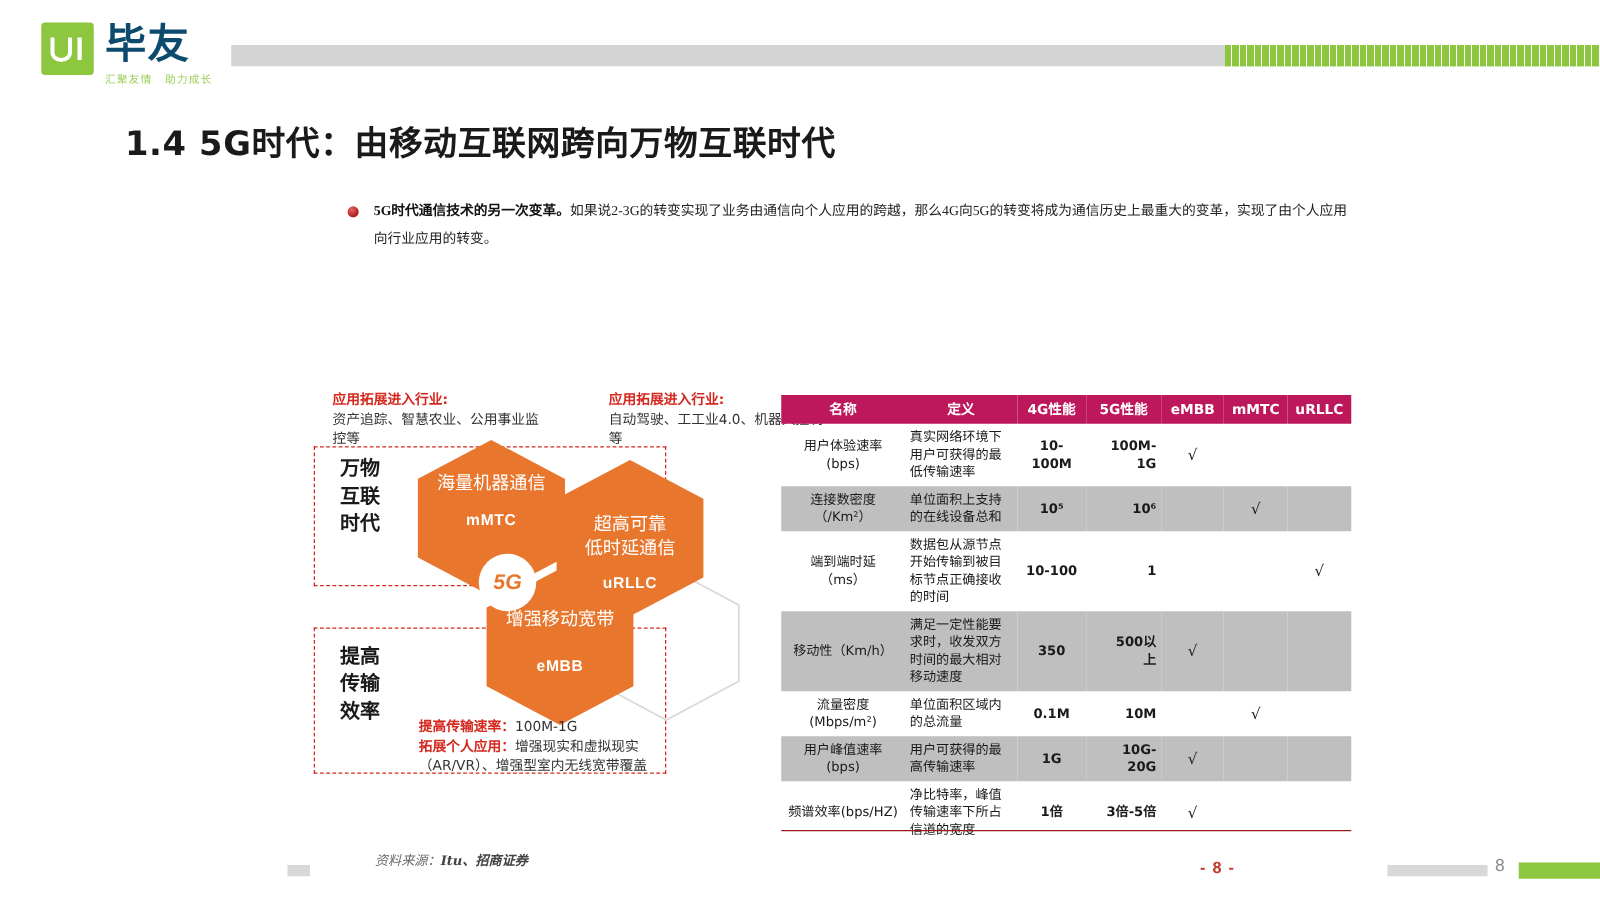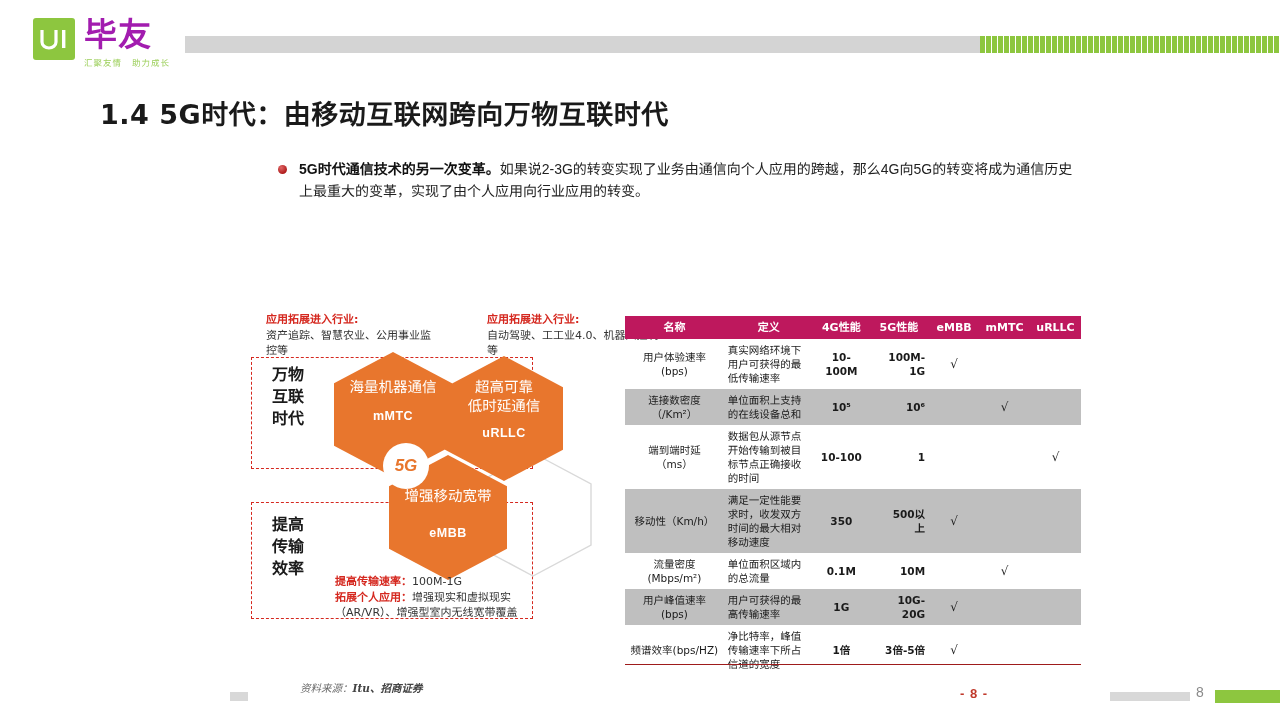--- a/index.html
+++ b/index.html
@@ -9,54 +9,54 @@
     font-family:"Liberation Sans","DejaVu Sans",sans-serif;
     color:#231f20;position:relative;
   }
   
   .header{position:absolute;left:0;top:0;width:1280px;height:80px;}
   .logo-wrap{position:absolute;left:33px;top:18px;display:flex;align-items:flex-start;}
   .logo-mark{width:42px;height:42px;background:#8DC63F;border-radius:3px;
     display:flex;align-items:center;justify-content:center;}
   .logo-mark svg{display:block;}
   .logo-text{margin-left:9px;display:flex;flex-direction:column;}
-  .logo-cn{font-size:33px;line-height:34px;font-weight:bold;color:#a21caf;
+  .logo-cn{font-size:33px;line-height:34px;font-weight:bold;color:#0c4a6e;
     letter-spacing:1px;font-family:"DejaVu Sans",sans-serif;}
   .logo-slogan{margin-top:4px;font-size:8.5px;color:#9ccf5a;letter-spacing:1px;
     white-space:nowrap;display:flex;gap:10px;}
   .hdr-bar{position:absolute;top:36px;height:17px;}
   .hdr-bar.grey{left:185px;width:795px;background:#d4d4d4;}
   .hdr-bar.green{left:980px;width:300px;background:#8DC63F;
     background-image:repeating-linear-gradient(90deg,#8DC63F 0 5px,#ffffff 5px 6px),
                      repeating-linear-gradient(0deg,#8DC63F 0 5px,#ffffff 5px 6px);}
   
   .page-title{position:absolute;left:100px;top:93px;font-size:27px;font-weight:bold;
     color:#1a1a1a;letter-spacing:0.5px;white-space:nowrap;
     font-family:"DejaVu Sans",sans-serif;}
   
   .bullets{position:absolute;left:278px;top:158px;width:800px;}
   .bullet{position:relative;margin-bottom:14px;padding-left:21px;
-    font-size:14px;line-height:22px;color:#222;
-    font-family:Liberation Sans, sans-serif;}
+    font-size:11px;line-height:22px;color:#222;
+    font-family:Liberation Serif, serif;}
   .bullet .dot{position:absolute;left:0;top:7px;width:9px;height:9px;border-radius:50%;
     background:#b01c1c;
     background-image:radial-gradient(circle at 35% 30%,#e06666 0%,#b01c1c 70%);}
   .bullet b{font-weight:bold;color:#111;}
   .bullet u{text-decoration:underline;text-underline-offset:2px;font-weight:bold;}
   
   .diagram{position:absolute;left:232px;top:312px;width:360px;height:340px;}
   .hex{position:absolute;background:#E8762D;
     clip-path:polygon(50% 0%,100% 25%,100% 75%,50% 100%,0% 75%,0% 25%);
     display:flex;flex-direction:column;align-items:center;color:#fff;text-align:center;margin-left:27px;}
   .hex .cn{font-size:14.5px;line-height:19px;font-weight:500;
     font-family:"DejaVu Sans",sans-serif;}
   .hex .en{font-size:12.5px;font-weight:bold;letter-spacing:.5px;}
   #hex-mmtc{left:75px;top:40px;width:118px;height:125px;padding-top:26px;box-sizing:border-box;}
   #hex-mmtc .en{margin-top:12px;}
-  #hex-urllc{left:186px;top:44px;width:118px;height:125px;padding-top:22px;box-sizing:border-box;}
+  #hex-urllc{left:186px;top:56px;width:118px;height:125px;padding-top:22px;box-sizing:border-box;justify-content:center;}
   #hex-urllc .en{margin-top:10px;}
   #hex-embb{left:130px;top:143px;width:118px;height:125px;padding-top:32px;box-sizing:border-box;}
   #hex-embb .en{margin-top:20px;}
   .hex-outline{position:absolute;left:242px;top:140px;width:118px;height:125px;
     border:0;background:transparent;}
   .hex-outline svg{display:block;}
   .core5g{position:absolute;left:151px;top:131px;width:46px;height:46px;border-radius:50%;
     background:#ffffff;display:flex;align-items:center;justify-content:center;
     color:#E8762D;font-size:17px;font-weight:bold;font-style:italic;}
   .dashbox{position:absolute;border:1.6px dashed #D5281F;}

